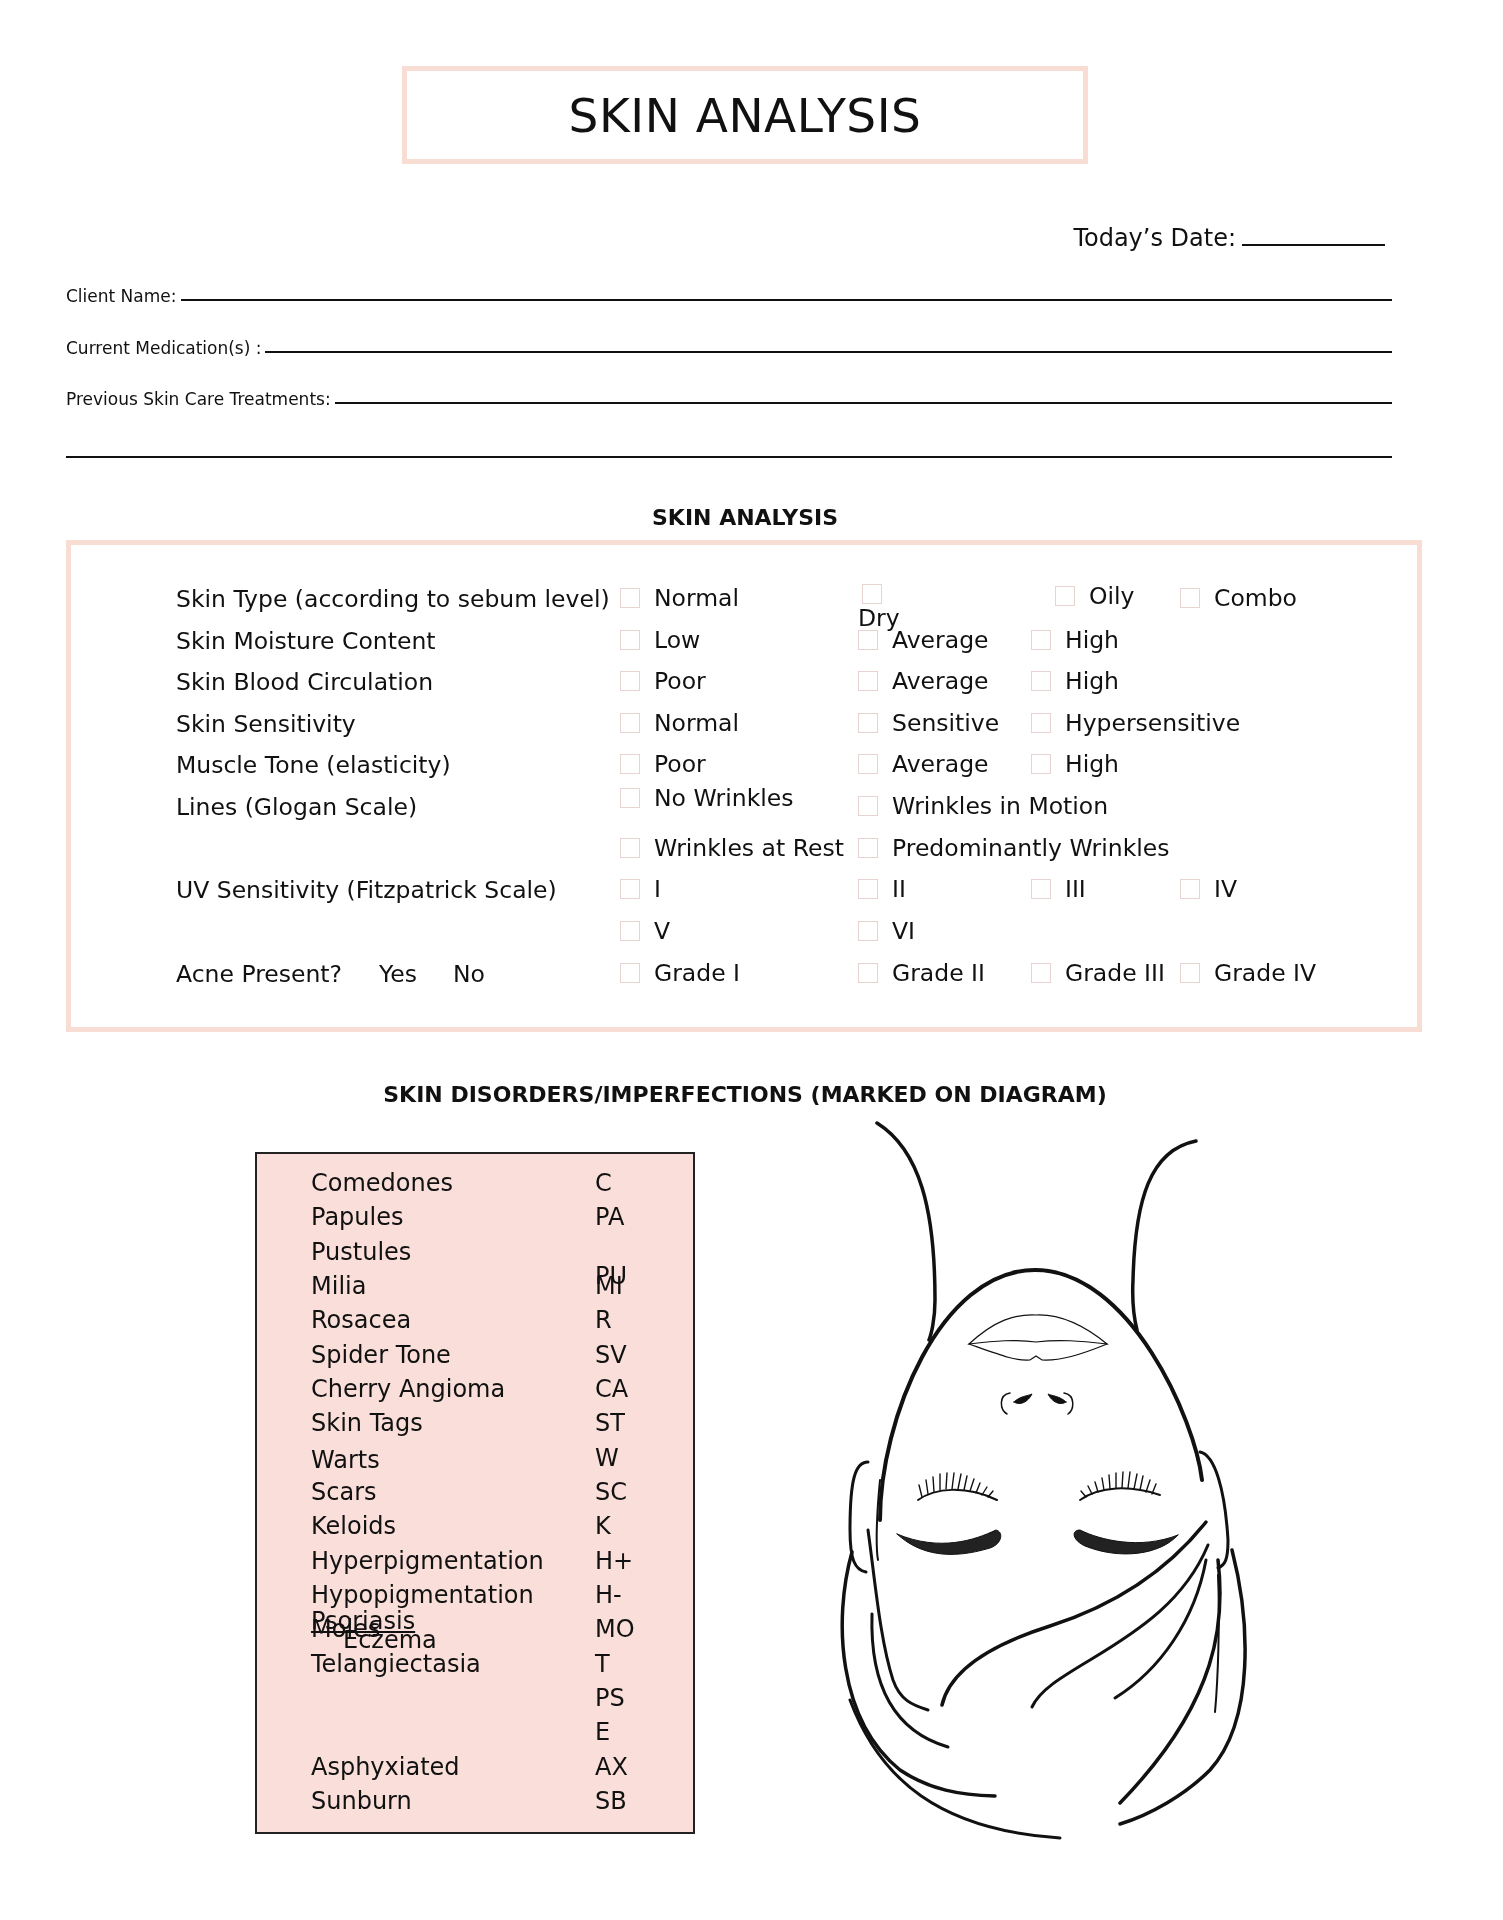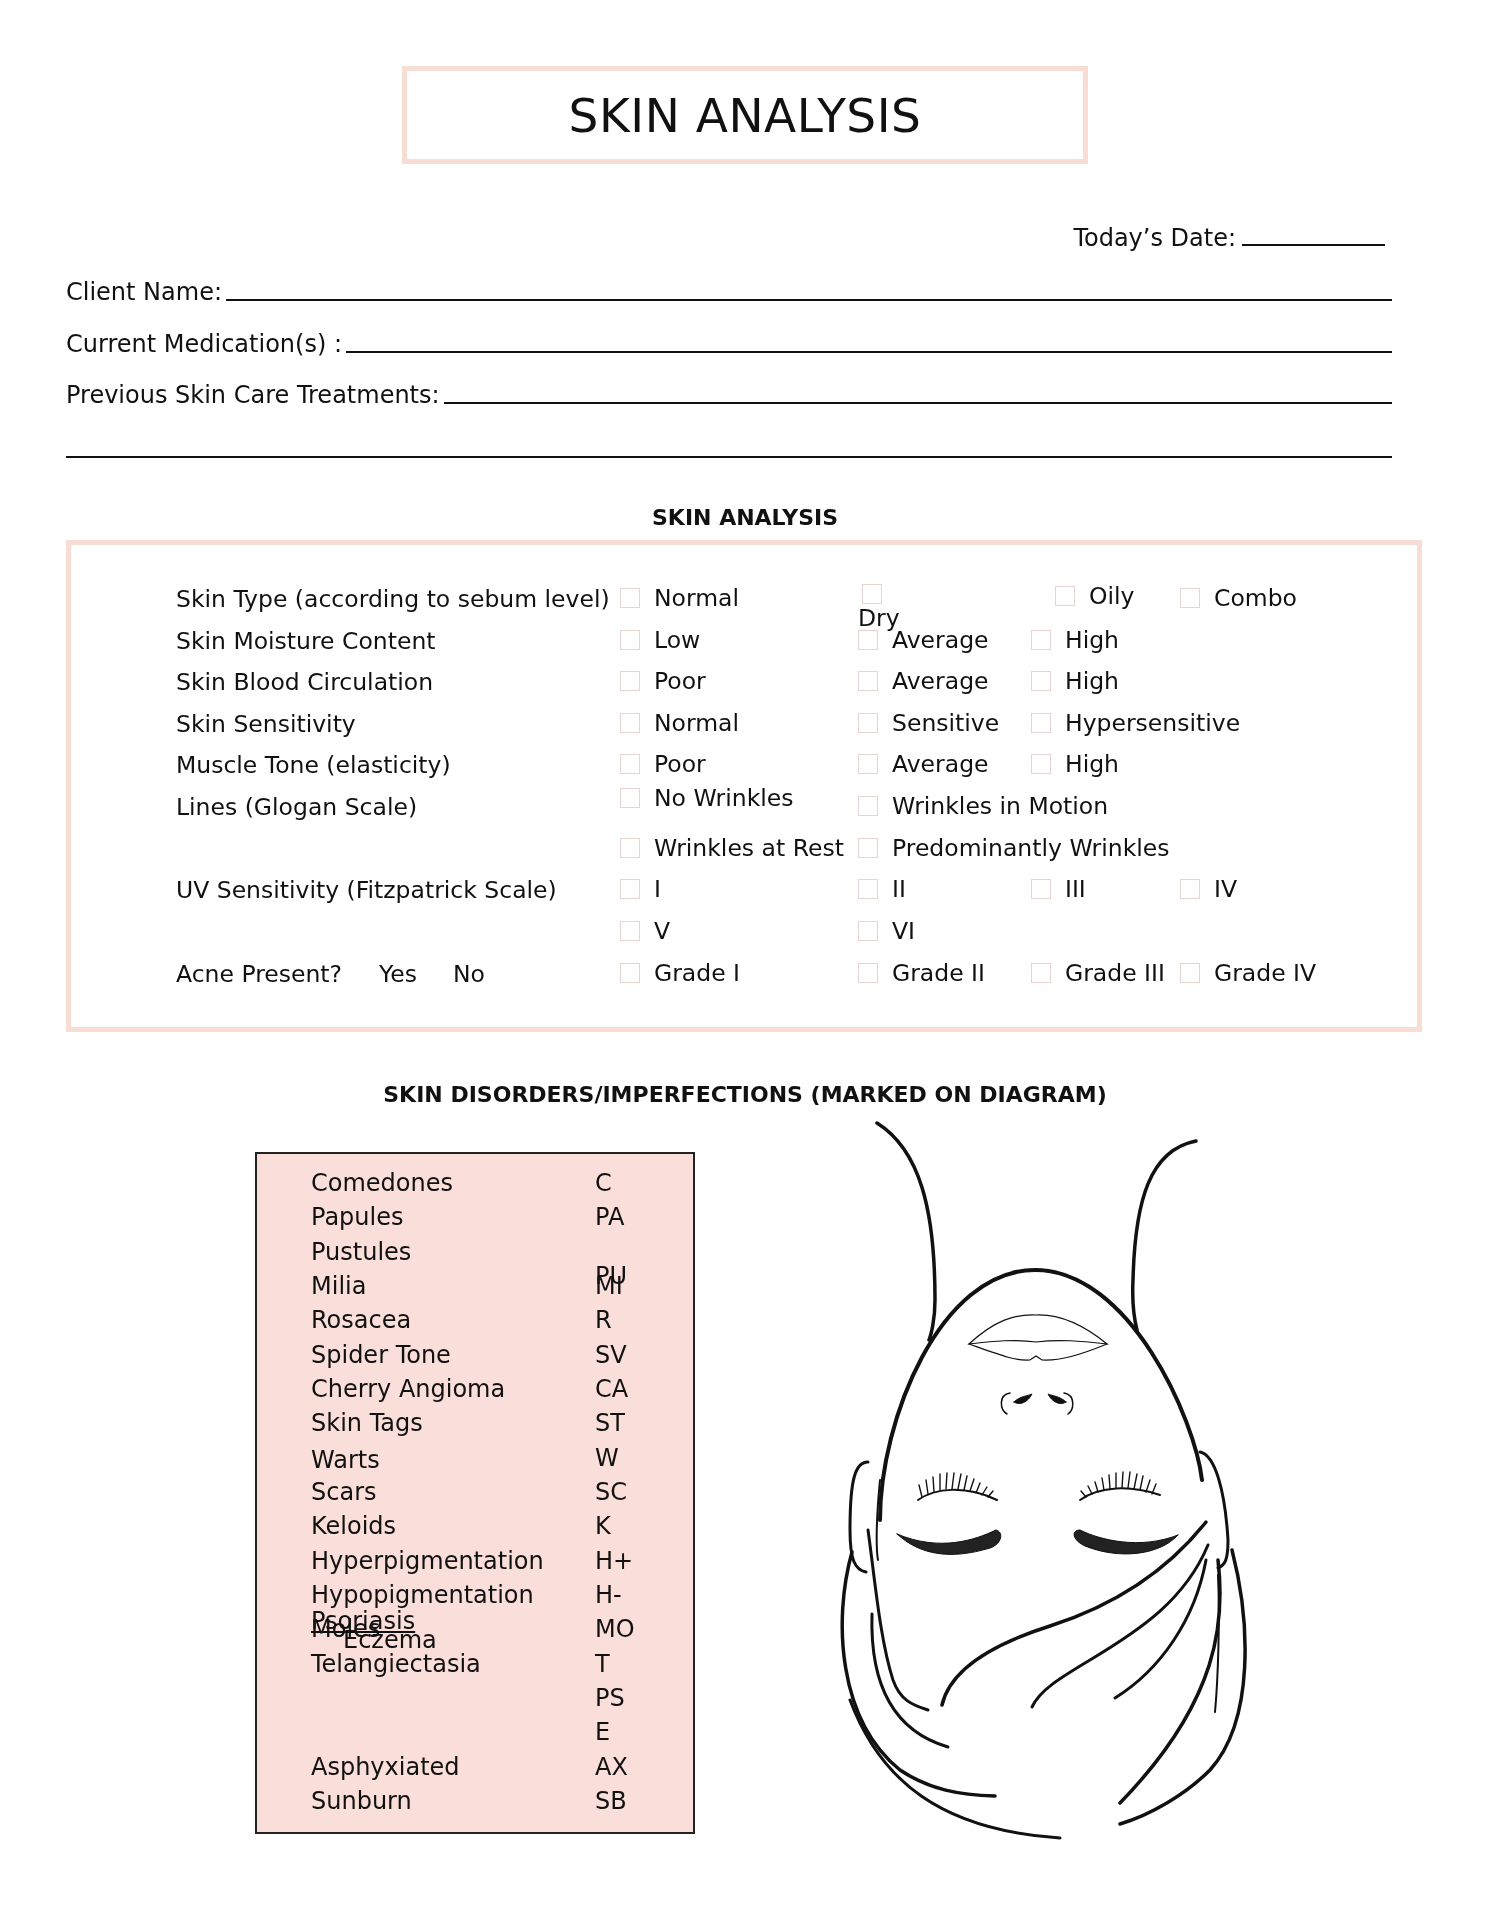--- a/index.html
+++ b/index.html
@@ -4,21 +4,21 @@
 <style>
   html,body{margin:0;padding:0;background:#ffffff;}
   body{width:1503px;height:1920px;position:relative;overflow:hidden;
        font-family:"DejaVu Sans","Liberation Sans",sans-serif;color:#111;}
   .abs{position:absolute;}
   .title-box{left:402px;top:66px;width:676px;height:88px;border:5px solid #f8ddd5;
        display:flex;align-items:center;justify-content:center;}
   .title-box span{font-size:47px;letter-spacing:0.5px;font-weight:400;}
   .date{right:118px;top:224px;font-size:24px;white-space:nowrap;}
   .date .blank{display:inline-block;width:143px;border-bottom:2.5px solid #111;margin-left:6px;height:20px;vertical-align:baseline;}
-  .field{left:66px;width:1326px;font-size:24px;display:flex;align-items:flex-end;white-space:nowrap;height:32px;}
+  .field{left:66px;width:1326px;font-size:17px;display:flex;align-items:flex-end;white-space:nowrap;height:32px;}
   .field .line{flex:1;border-bottom:2.5px solid #111;margin-left:4px;margin-bottom:5px;}
   .full-line{left:66px;width:1326px;border-bottom:2.5px solid #111;height:0;}
   .subhead{font-weight:700;font-size:22px;white-space:nowrap;transform:translateX(-50%);}
   .analysis-box{left:66px;top:540px;width:1346px;height:482px;border:5px solid #f8ddd5;box-sizing:content-box;}
   .row-label{left:176px;font-size:23.5px;white-space:nowrap;}
   .opt{font-size:23.5px;white-space:nowrap;display:flex;align-items:center;}
   .cb{width:20px;height:20px;border:1.5px solid #e8d3d3;box-sizing:border-box;margin-right:14px;background:#fff;display:inline-block;}
   .legend-box{left:255px;top:1152px;width:440px;height:682px;background:#f9ded9;border:2px solid #222;box-sizing:border-box;}
   .leg-name{left:311px;font-size:24px;white-space:nowrap;}
   .leg-code{left:595px;font-size:24px;white-space:nowrap;}

